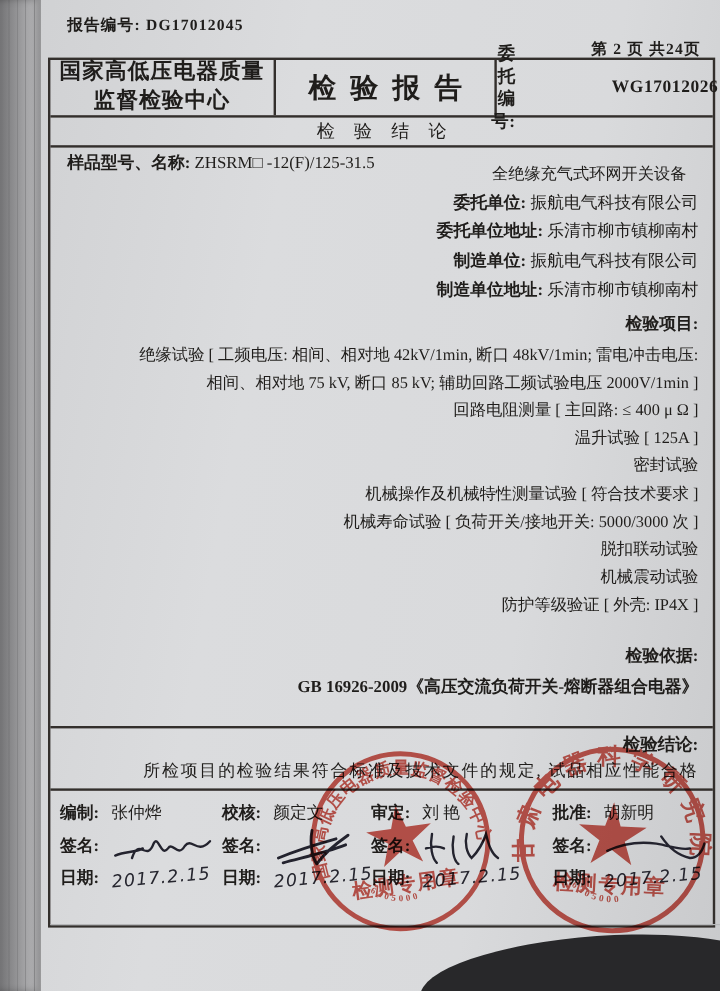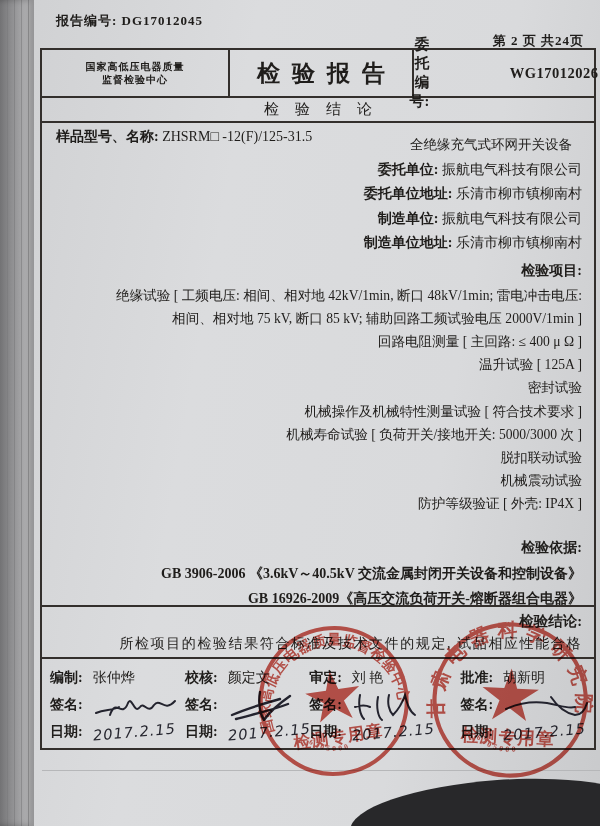--- a/index.html
+++ b/index.html
@@ -16,21 +16,21 @@
          background:#28282a;border-radius:50%;transform:rotate(-4deg);}
   .page{position:absolute;left:34px;top:0;right:0;bottom:0;}
 
   .report-no{position:absolute;left:22px;top:12px;font-size:13px;font-weight:bold;letter-spacing:1px;}
   .page-no{position:absolute;right:16px;top:32px;font-size:13px;font-weight:bold;letter-spacing:1px;}
 
   .doc-table{position:absolute;left:6px;top:48px;width:552px;border:2px solid #332f2c;background:transparent;}
   .header-row{display:flex;height:46px;border-bottom:2px solid #332f2c;}
   .cell{box-sizing:border-box;display:flex;align-items:center;justify-content:center;}
   .org-cell{width:188px;border-right:2px solid #332f2c;flex-direction:column;
-            font-size:10px;font-weight:bold;line-height:1.35;letter-spacing:1px;}
+            font-size:18px;font-weight:bold;line-height:1.35;letter-spacing:1px;font-family:Liberation Mono, monospace;}
   .title-cell{flex:1;border-right:2px solid #332f2c;font-size:23px;font-weight:bold;
             letter-spacing:12px;padding-left:12px;}
   .wtno-cell{width:180px;font-size:14.5px;font-weight:bold;letter-spacing:.5px;gap:38px;}
   .section-row{height:23px;border-bottom:2px solid #332f2c;display:flex;align-items:center;
             justify-content:center;font-size:15px;font-weight:normal;letter-spacing:16px;padding-left:16px;}
 
   .content{box-sizing:border-box;height:482px;padding:2px 12px 0 14px;font-size:14px;}
   .info-line{line-height:24.5px;white-space:nowrap;}
   .lab{font-weight:bold;}
   .val{font-weight:normal;}
@@ -38,21 +38,21 @@
   .model-name{padding:8px 10px 0 0;font-size:13.5px;white-space:nowrap;}
   .items-heading{font-weight:bold;line-height:26px;margin-top:2px;font-family:Liberation Serif, serif;}
   .item-line{padding-left:21px;line-height:23.2px;font-size:13.6px;white-space:nowrap;}
   .basis-heading{font-weight:bold;line-height:26px;margin-top:19px;}
   .basis-line{padding-left:21px;line-height:25px;font-size:14px;font-weight:bold;white-space:nowrap;}
 
   .conclusion{box-sizing:border-box;height:52px;border-top:2px solid #332f2c;padding:3px 12px 0 14px;}
   .conclusion-heading{font-weight:bold;font-size:14.5px;line-height:23px;}
   .conclusion-text{padding-left:28px;font-size:14px;line-height:22px;letter-spacing:1.6px;white-space:nowrap;}
 
-  .signoff{box-sizing:border-box;height:91px;border-top:2px solid #332f2c;display:flex;
+  .signoff{box-sizing:border-box;height:114px;border-top:2px solid #332f2c;display:flex;
            padding:5px 4px 0 8px;}
   .so-col{box-sizing:border-box;display:flex;flex-direction:column;}
   .so-col1{width:25%;} .so-col2{width:23%;} .so-col3{width:28%;} .so-col4{width:24%;}
   .so-row{display:flex;align-items:center;gap:10px;height:27px;font-size:14px;}
   .so-row .lab{font-weight:bold;white-space:nowrap;}
   .so-name{white-space:nowrap;}
   .sig-svg{display:block;}
   .hand{font-family:"DejaVu Sans",sans-serif;font-style:italic;color:#26262f;
         font-size:14.5px;transform:rotate(-5deg);white-space:nowrap;letter-spacing:1px;}
 
@@ -128,21 +128,20 @@
         <div class="item-line">回路电阻测量 [ 主回路: ≤ 400 μ Ω ]</div>
         <div class="item-line">温升试验 [ 125A ]</div>
         <div class="item-line">密封试验</div>
         <div class="item-line">机械操作及机械特性测量试验 [ 符合技术要求 ]</div>
         <div class="item-line">机械寿命试验 [ 负荷开关/接地开关: 5000/3000 次 ]</div>
         <div class="item-line">脱扣联动试验</div>
         <div class="item-line">机械震动试验</div>
         <div class="item-line">防护等级验证 [ 外壳: IP4X ]</div>
 
         <div class="basis-heading">检验依据:</div>
-        <div class="basis-line">GB 3906-2006 《3.6kV～40.5kV 交流金属封闭开关设备和控制设备》</div>
         <div class="basis-line">GB 16926-2009《高压交流负荷开关-熔断器组合电器》</div>
       </div>
 
       <div class="conclusion">
         <div class="conclusion-heading">检验结论:</div>
         <div class="conclusion-text">所检项目的检验结果符合标准及技术文件的规定, 试品相应性能合格</div>
       </div>
 
       <div class="signoff">
         <div class="so-col so-col1">

